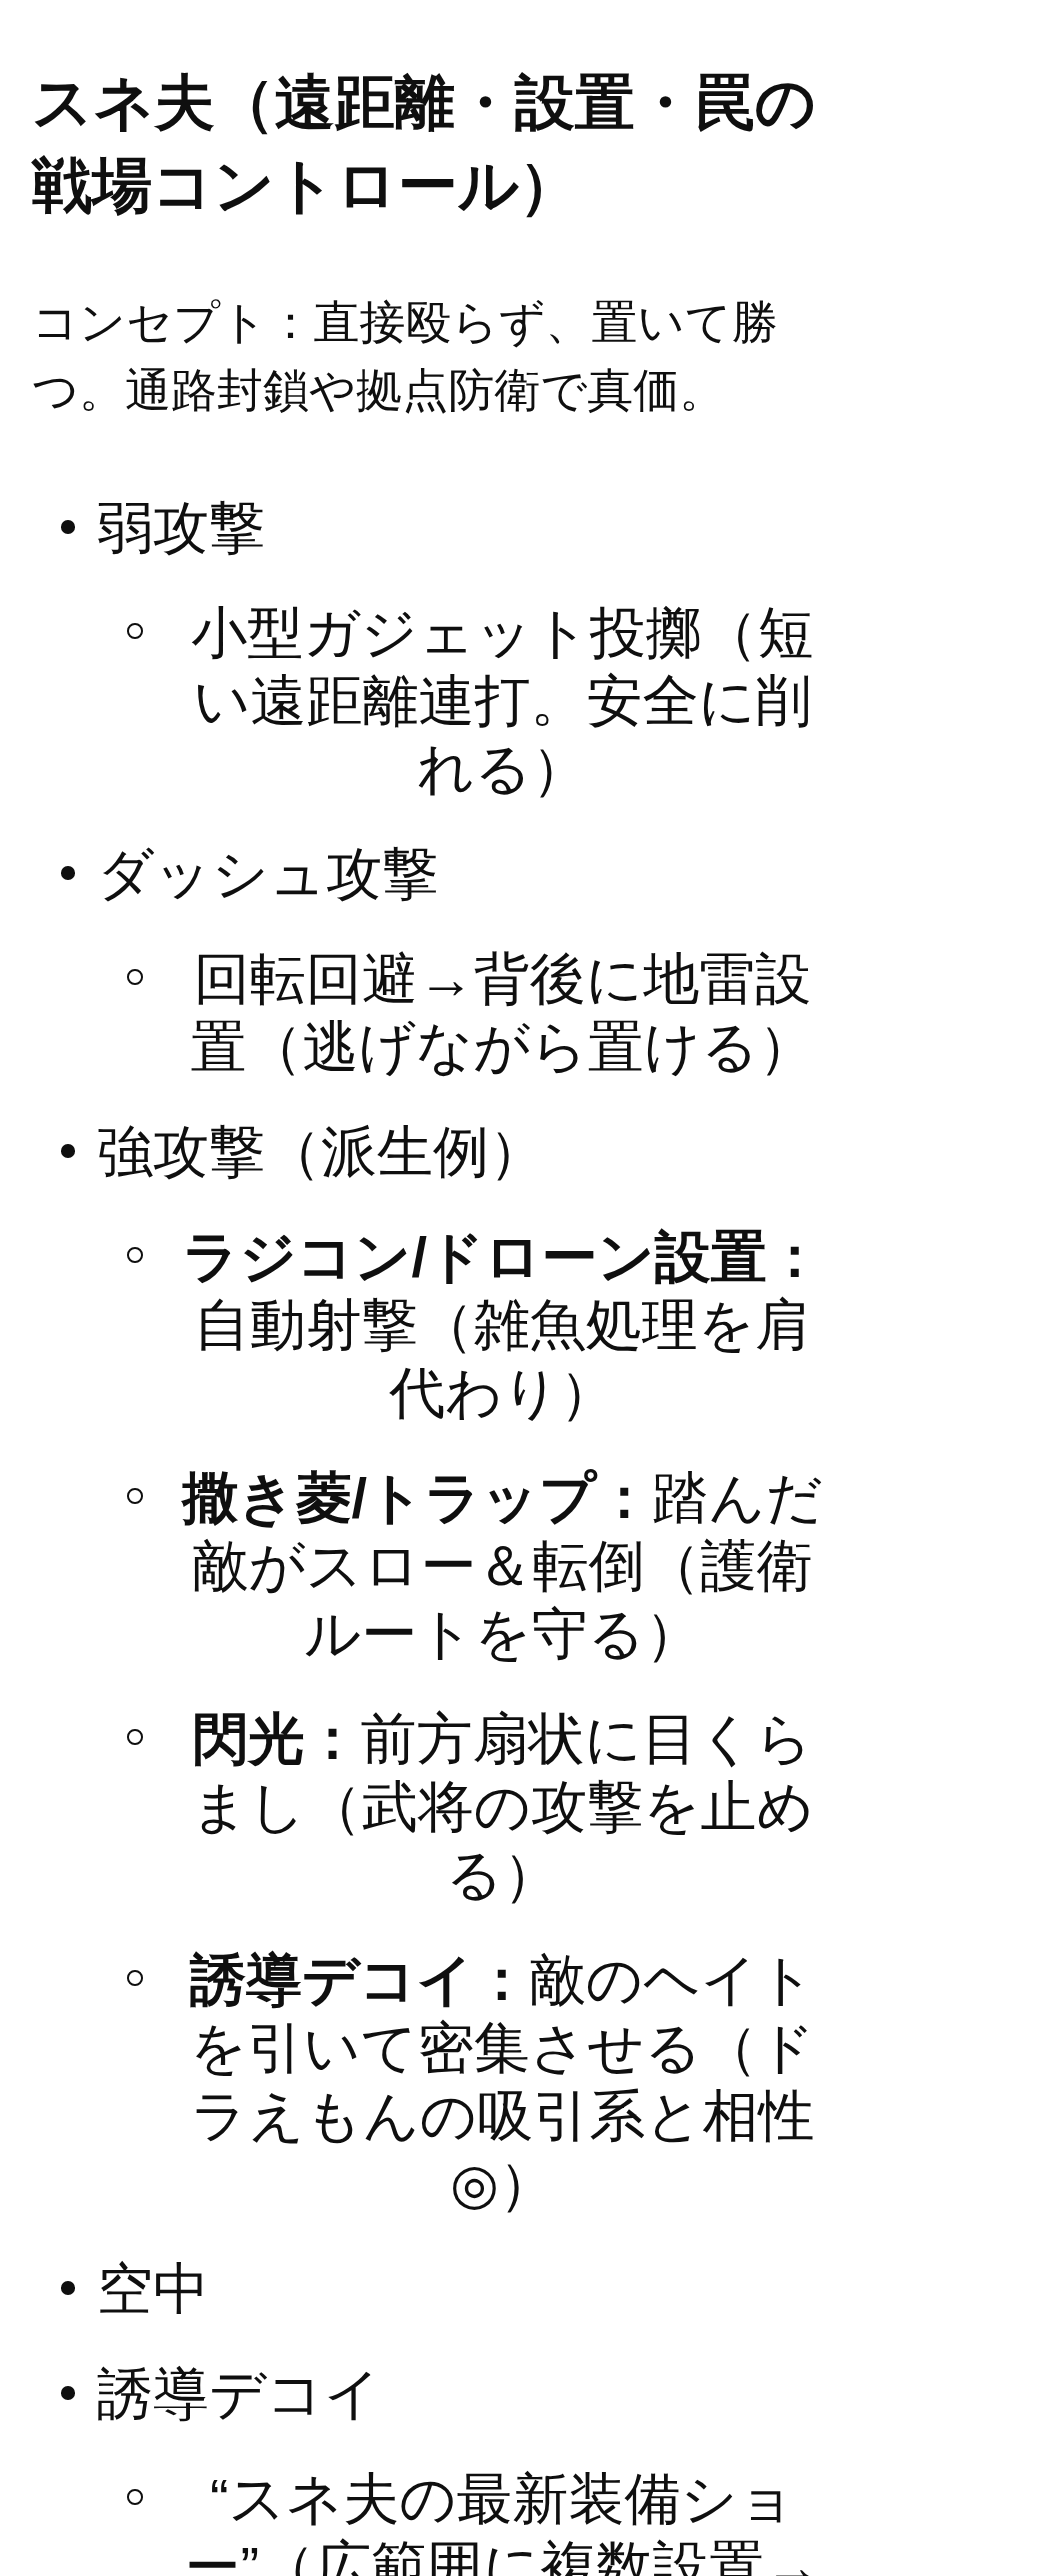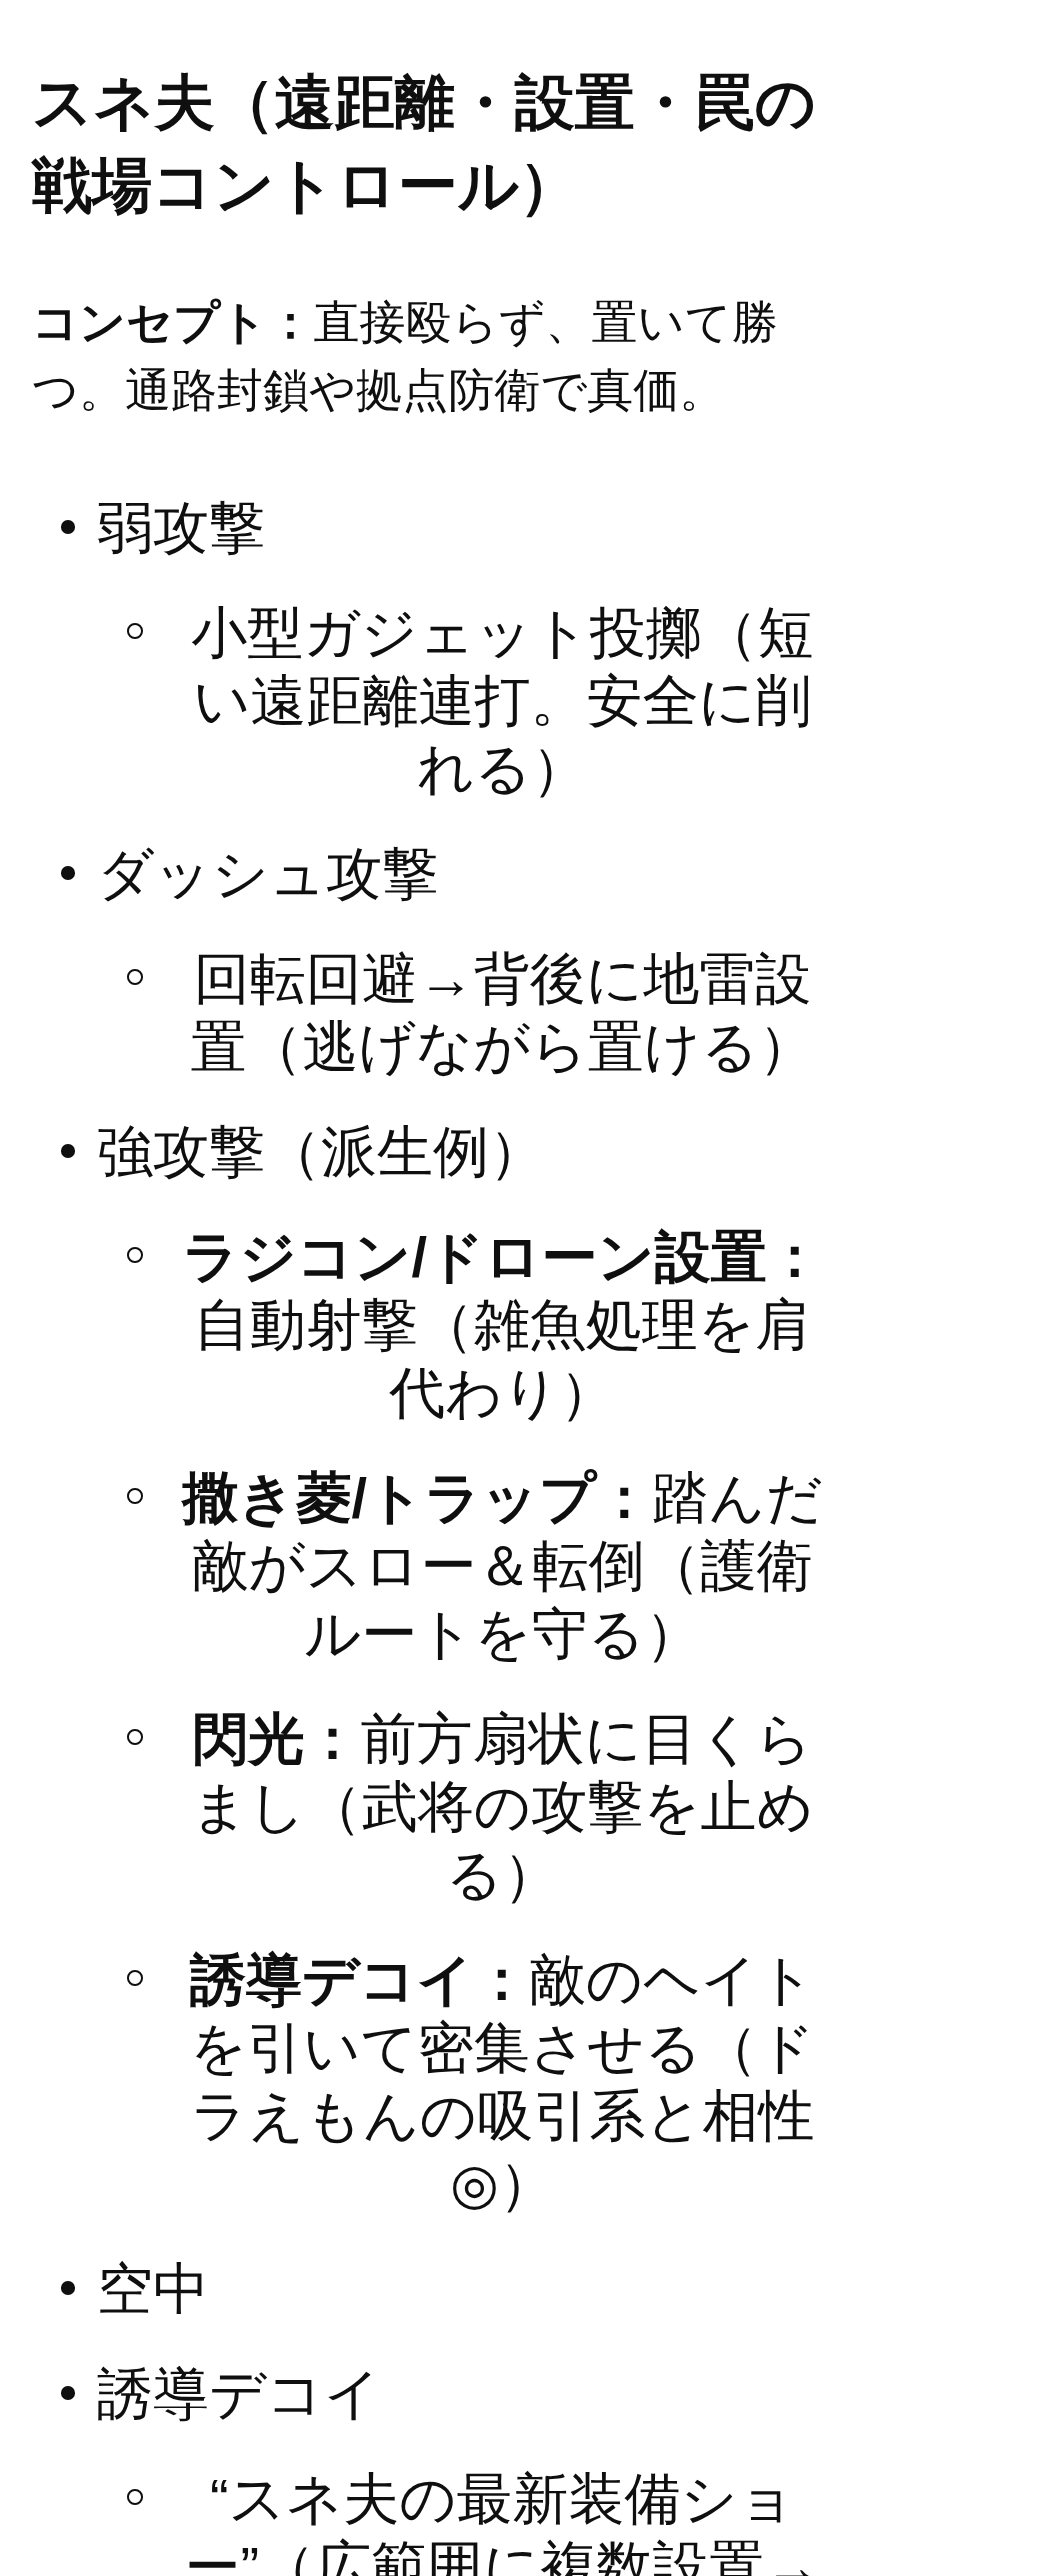--- a/index.html
+++ b/index.html
@@ -27,21 +27,21 @@
     line-height: 83px;
     font-weight: 700;
     letter-spacing: 0;
   }
   .concept {
     margin: 0;
     font-size: 46px;
     line-height: 68px;
     font-weight: 400;
   }
-  .concept strong { font-weight: 700; }
+  .concept strong { font-weight: 400; }
 
   ul.moves {
     list-style: none;
     margin: 70px 0 0 0;
     padding: 0;
     font-size: 56px;
     line-height: 68px;
   }
   ul.moves > li {
     position: relative;

